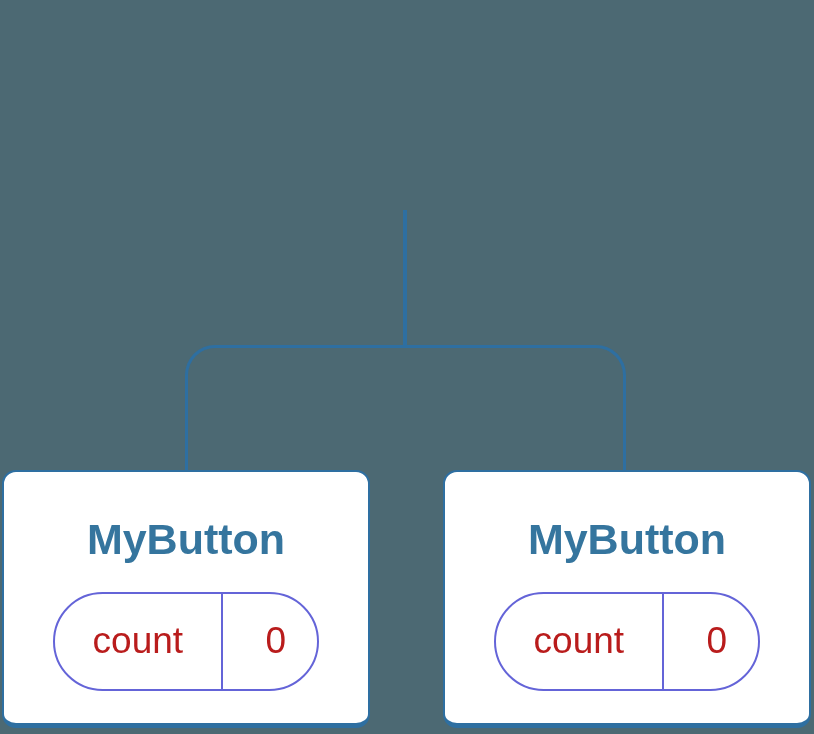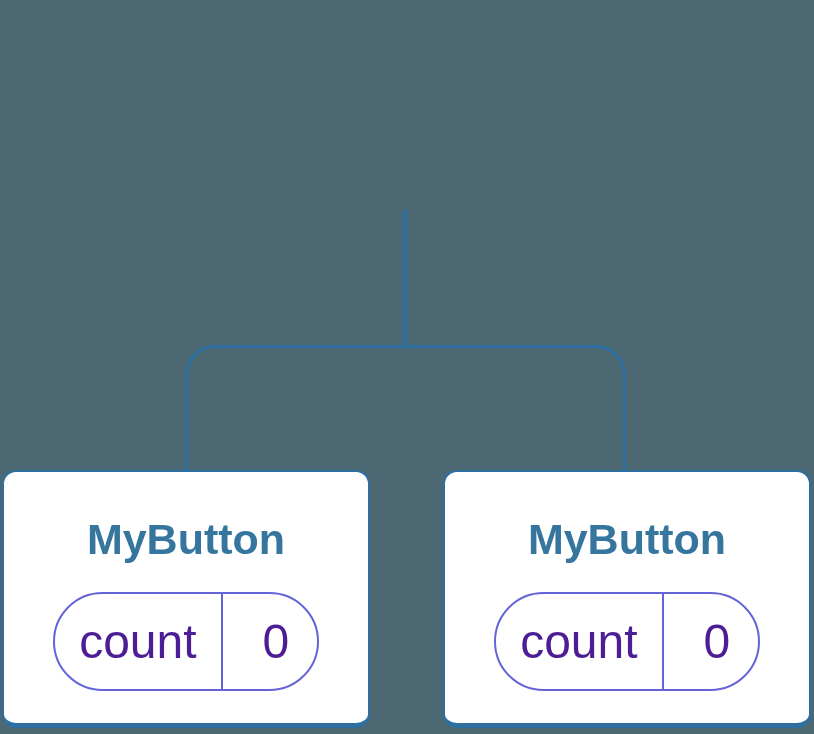--- a/index.html
+++ b/index.html
@@ -70,22 +70,22 @@
     border-radius: 30px 30px 0 0;
   }
   .pill {
     margin-top: 26px;
     width: 266px;
     height: 99px;
     box-sizing: border-box;
     border: 2px solid #6464D8;
     border-radius: 60px;
     display: flex;
-    color: #4c1d95;
-    font-size: 48px;
+    color: #b91c1c;
+    font-size: 37px;
     font-weight: 400;
     background: #ffffff;
     gap: 12px;
   }
   .pill-name {
     flex: 0 0 64%;
     display: flex;
     align-items: center;
     justify-content: center;
     border-right: 2px solid #6464D8;

